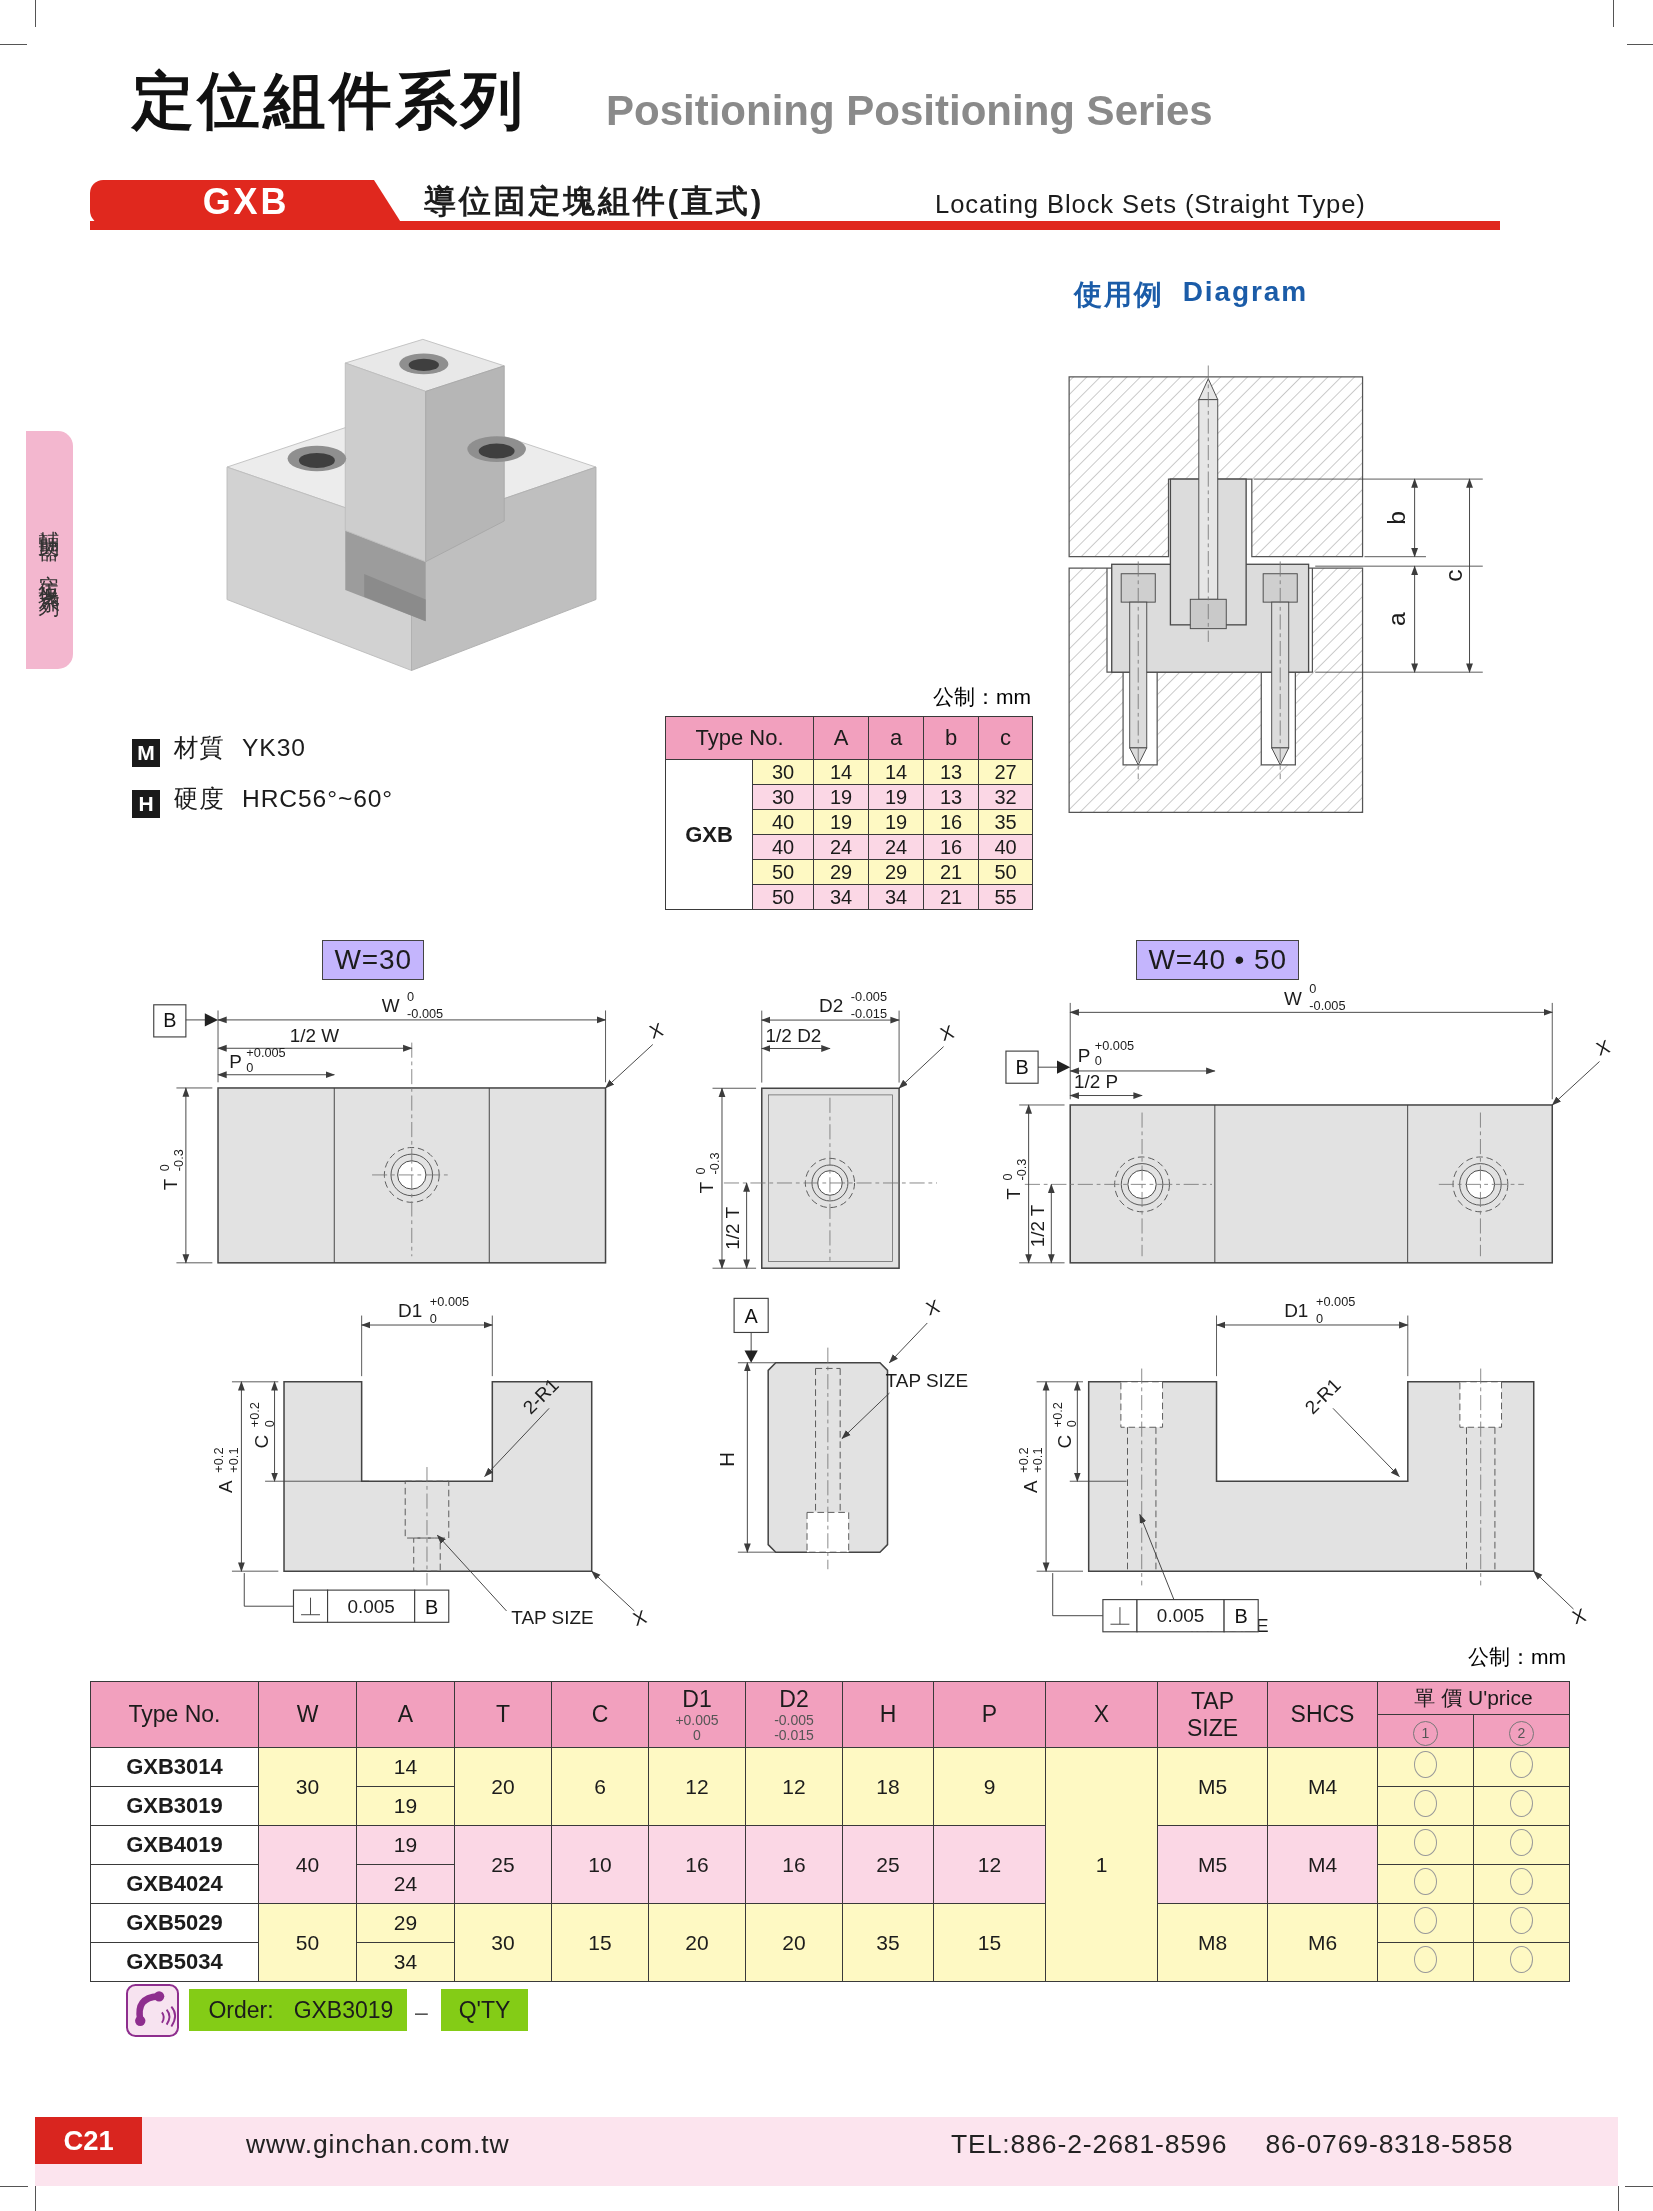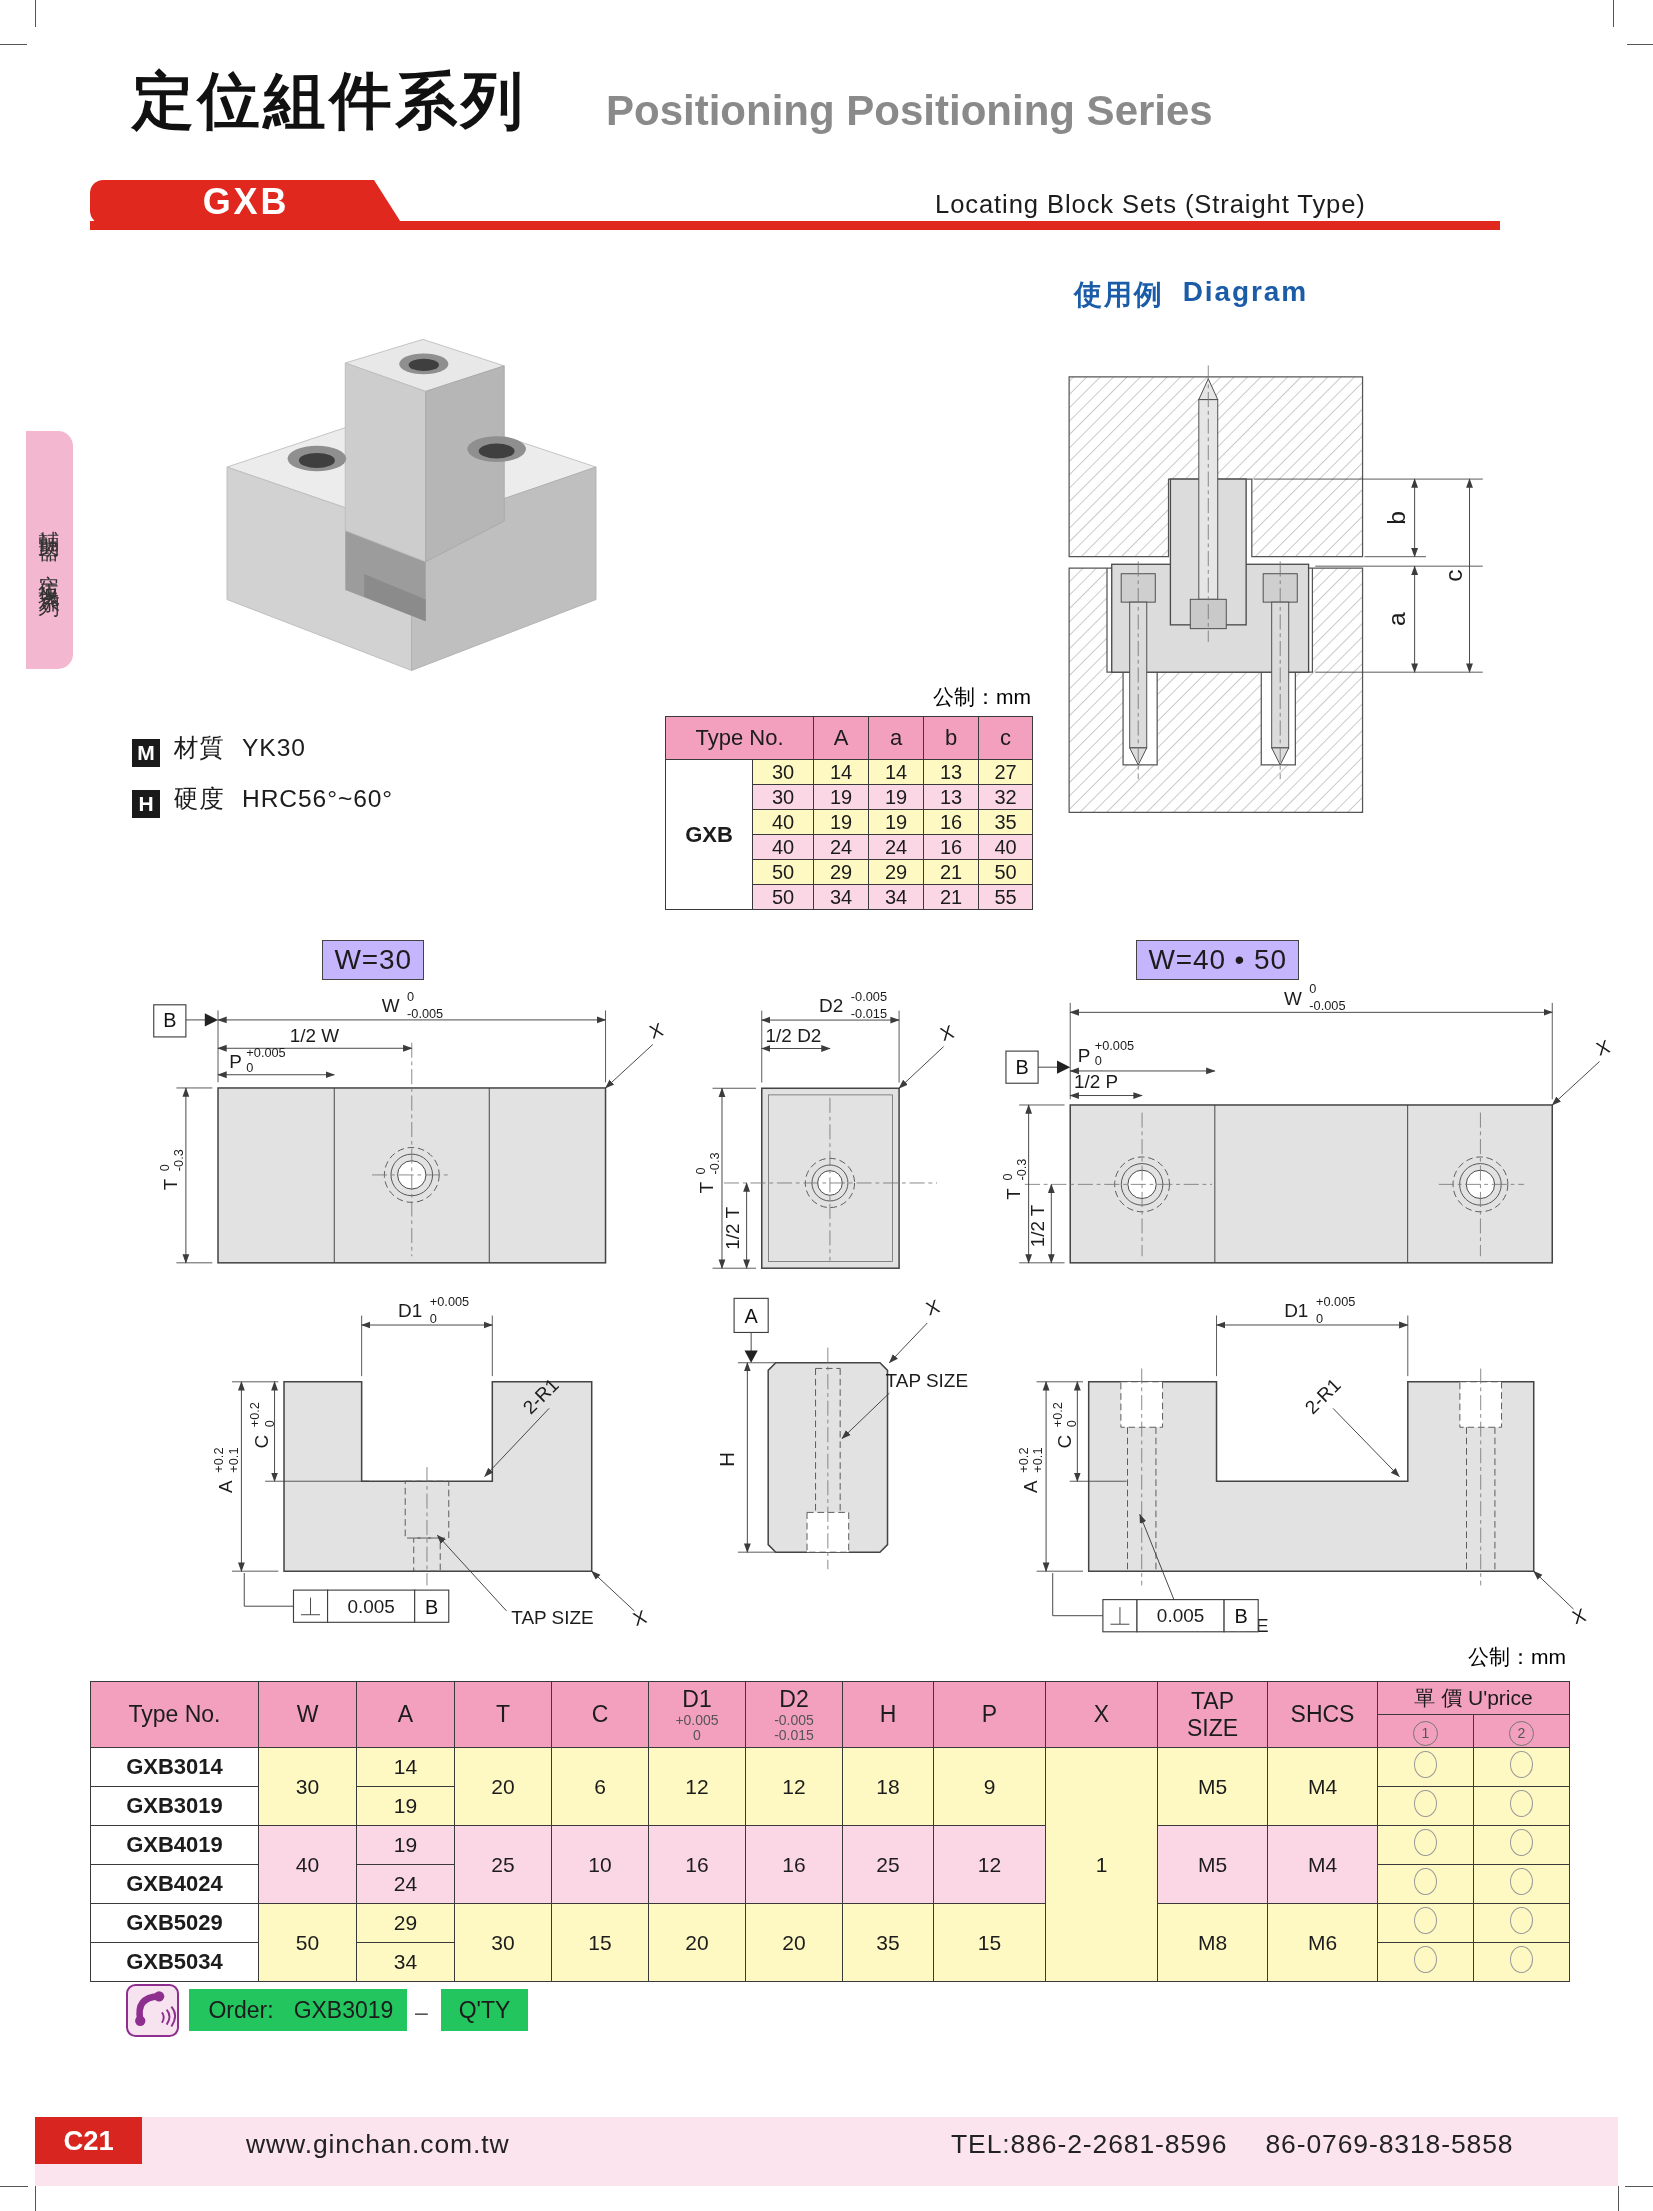--- a/index.html
+++ b/index.html
@@ -38,21 +38,21 @@
   .spec th{font-size:23px;}
   .spec td{font-size:21px;height:38px;}
   .spec .tno{font-weight:bold;font-size:22px;background:#fff;}
   .tol{font-size:14px;color:#555;line-height:15px;}
   .cn{display:inline-block;width:23px;height:23px;border:1.4px solid #777;border-radius:50%;
       line-height:23px;font-size:14px;color:#555;background:transparent;}
   .pc{display:inline-block;width:21px;height:25.6px;border:1.4px solid #9a9a9a;border-radius:50%;}
   
   .dlabel{border:1.5px solid #444;background:#c4b5fd;font-size:28px;padding:2.8px 11.4px;letter-spacing:0.9px;}
   
-  .chip{background:#22c55e;font-size:23px;display:flex;align-items:center;justify-content:center;height:42px;}
+  .chip{background:#84cc16;font-size:23px;display:flex;align-items:center;justify-content:center;height:42px;}
   .phone-box{width:49px;height:49px;border:2.8px solid #8e2e8e;border-radius:9.5px;background:#f7e3f0;}
   
   .foot-bar{background:#fce4ee;}
   .foot-red{background:#d9251f;color:#fff;font-size:27.4px;font-weight:bold;
             display:flex;align-items:center;justify-content:center;}
   .foot-txt{font-size:26.5px;color:#222;letter-spacing:0.9px;}
   .crop{background:#555;}
   
   svg{position:absolute;overflow:visible;}
   .ol{stroke:#444;stroke-width:1.6;fill:#e2e2e2;}
@@ -78,20 +78,21 @@
   <div class="abs crop" style="left:35px;top:2186px;width:1.4px;height:25.6px"></div>
   <div class="abs crop" style="left:0;top:2186px;width:28px;height:1.4px"></div>
   <div class="abs crop" style="left:1618px;top:2186px;width:1.4px;height:25.6px"></div>
   <div class="abs crop" style="left:1625px;top:2186px;width:28px;height:1.4px"></div>
 
   <div class="abs title-zh" style="left:132px;top:59px;">定位組件系列</div>
   <div class="abs title-en" style="left:606px;top:87px;">Positioning Positioning Series</div>
   <div class="abs banner" style="left:90px;top:180px;">
     <span>GXB</span>
   </div>
+  <div class="abs sub-zh" style="left:424px;top:180px;">導位固定塊組件(直式)</div>
   <div class="abs sub-en" style="left:935px;top:190px;">Locating Block Sets (Straight Type)</div>
   <div class="abs rule" style="left:90px;top:221px;width:1410px;"></div>
 
   <div class="abs side-tab" style="left:25.6px;top:431px;">輔助器、定位塊系列</div>
 
   <svg style="left:175px;top:273px;" width="473" height="426" viewBox="0 0 500 450">
     <polygon points="55,205 250,140 445,205 250,272" fill="#ececec" stroke="#c2c2c2"></polygon>
     <polygon points="55,205 250,272 250,420 55,345" fill="#d2d2d2" stroke="#bdbdbd"></polygon>
     <polygon points="250,272 445,205 445,345 250,420" fill="#bfbfbf" stroke="#b0b0b0"></polygon>
     <polygon points="180,272 265,305 265,368 180,335" fill="#9c9c9c"></polygon>

